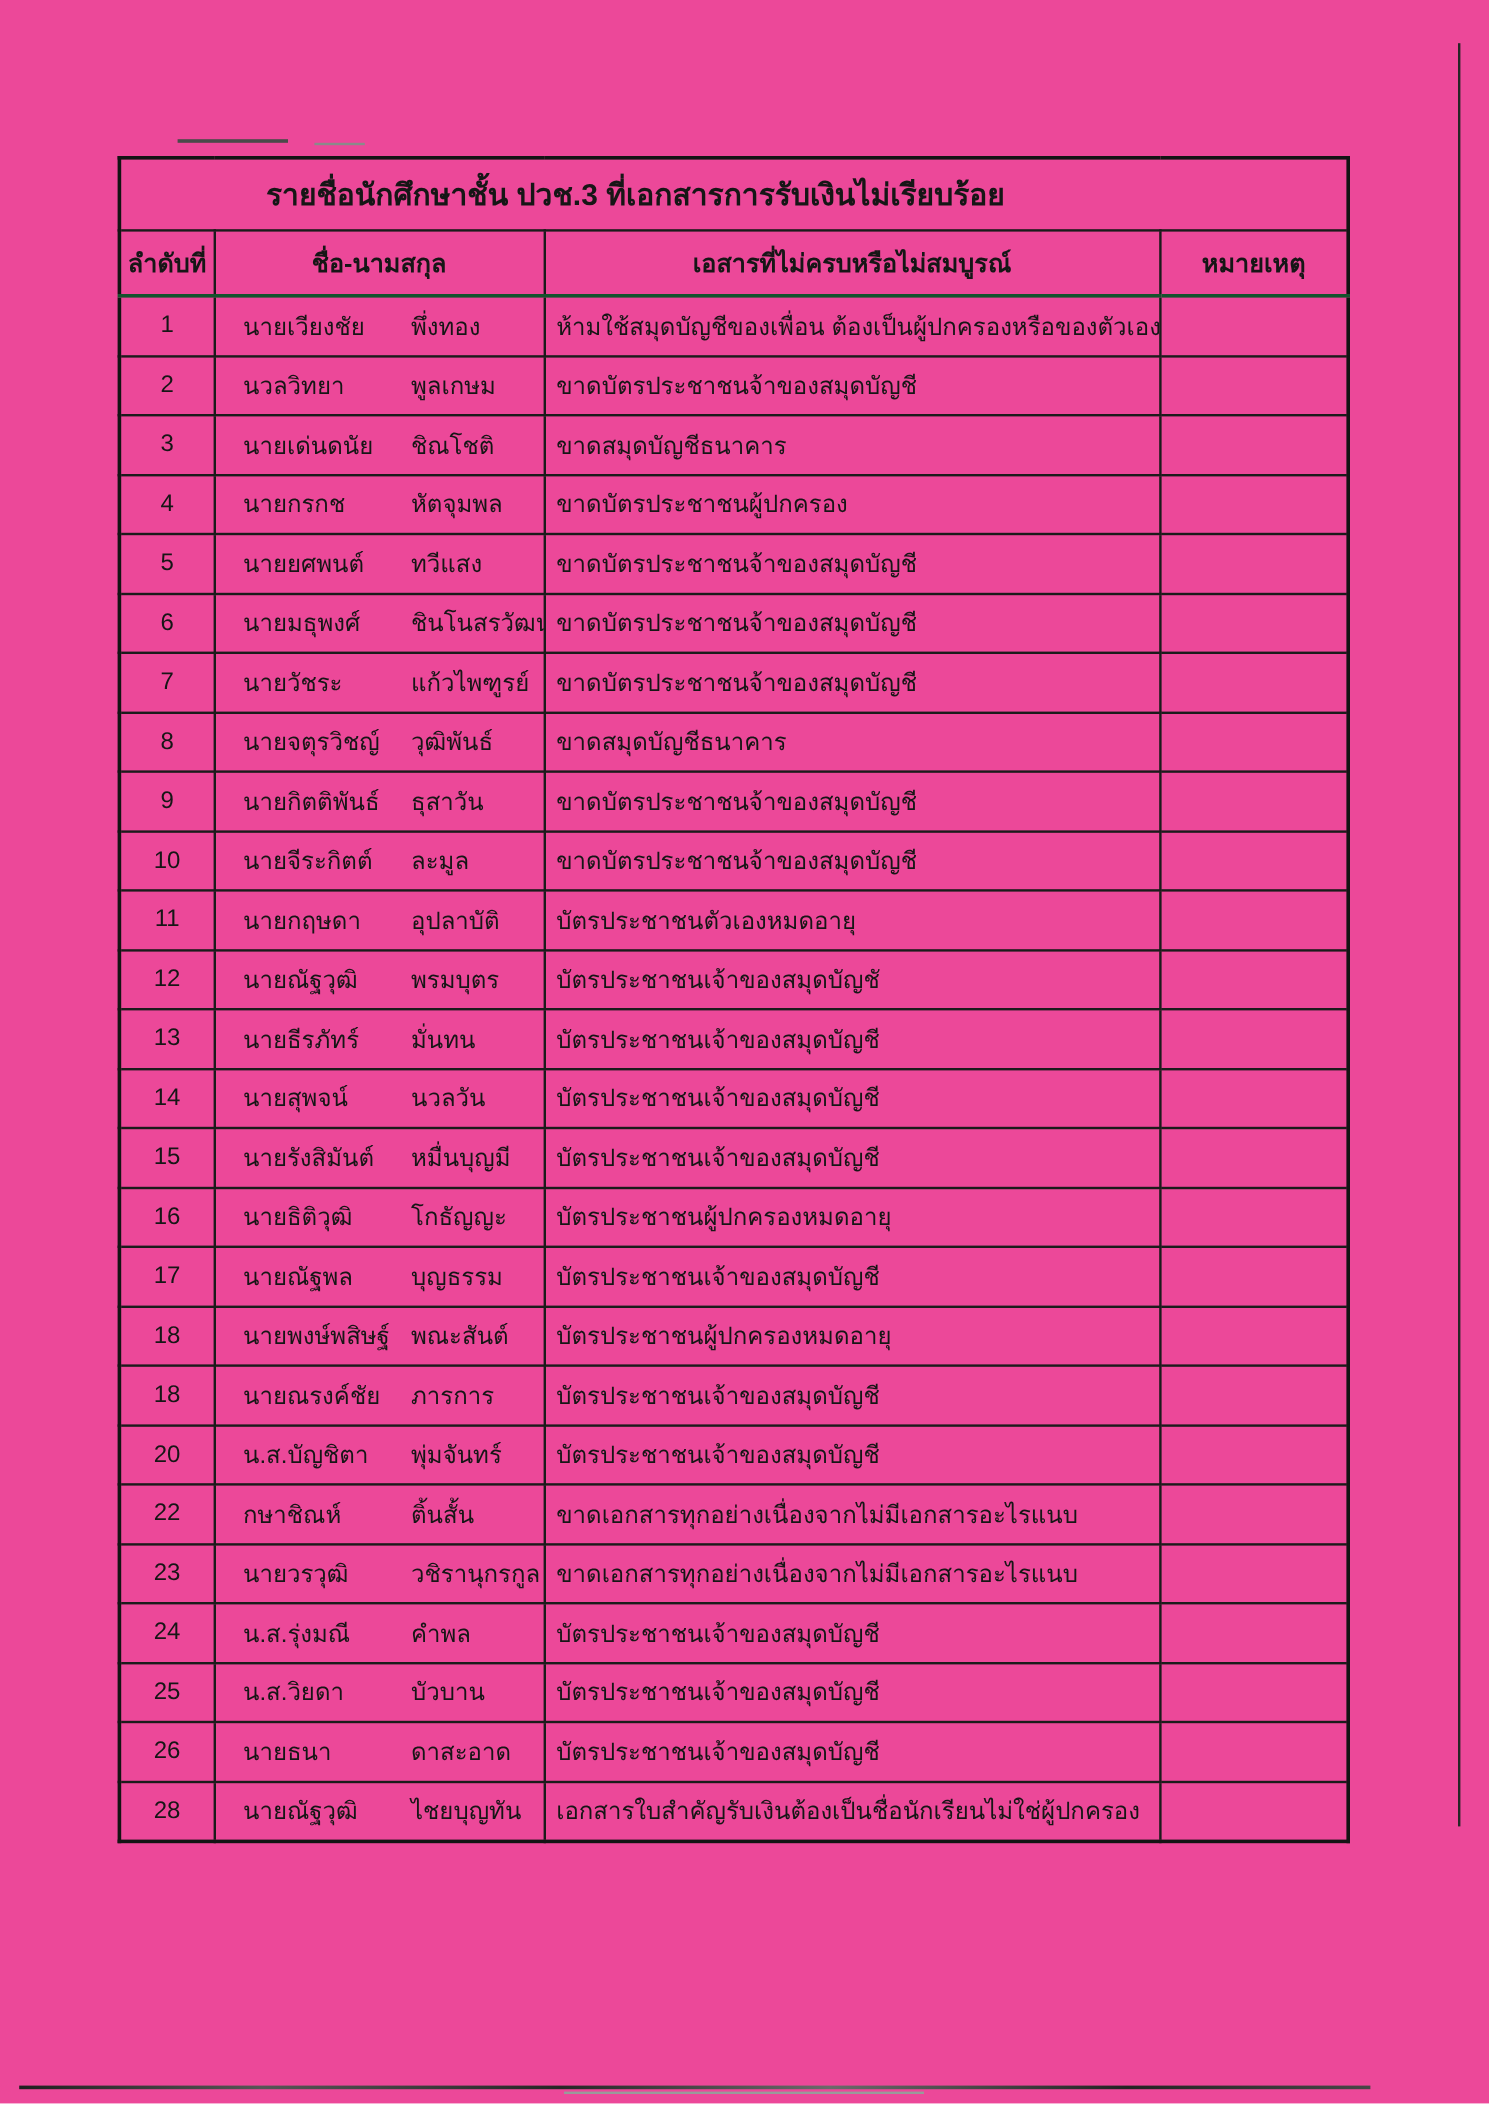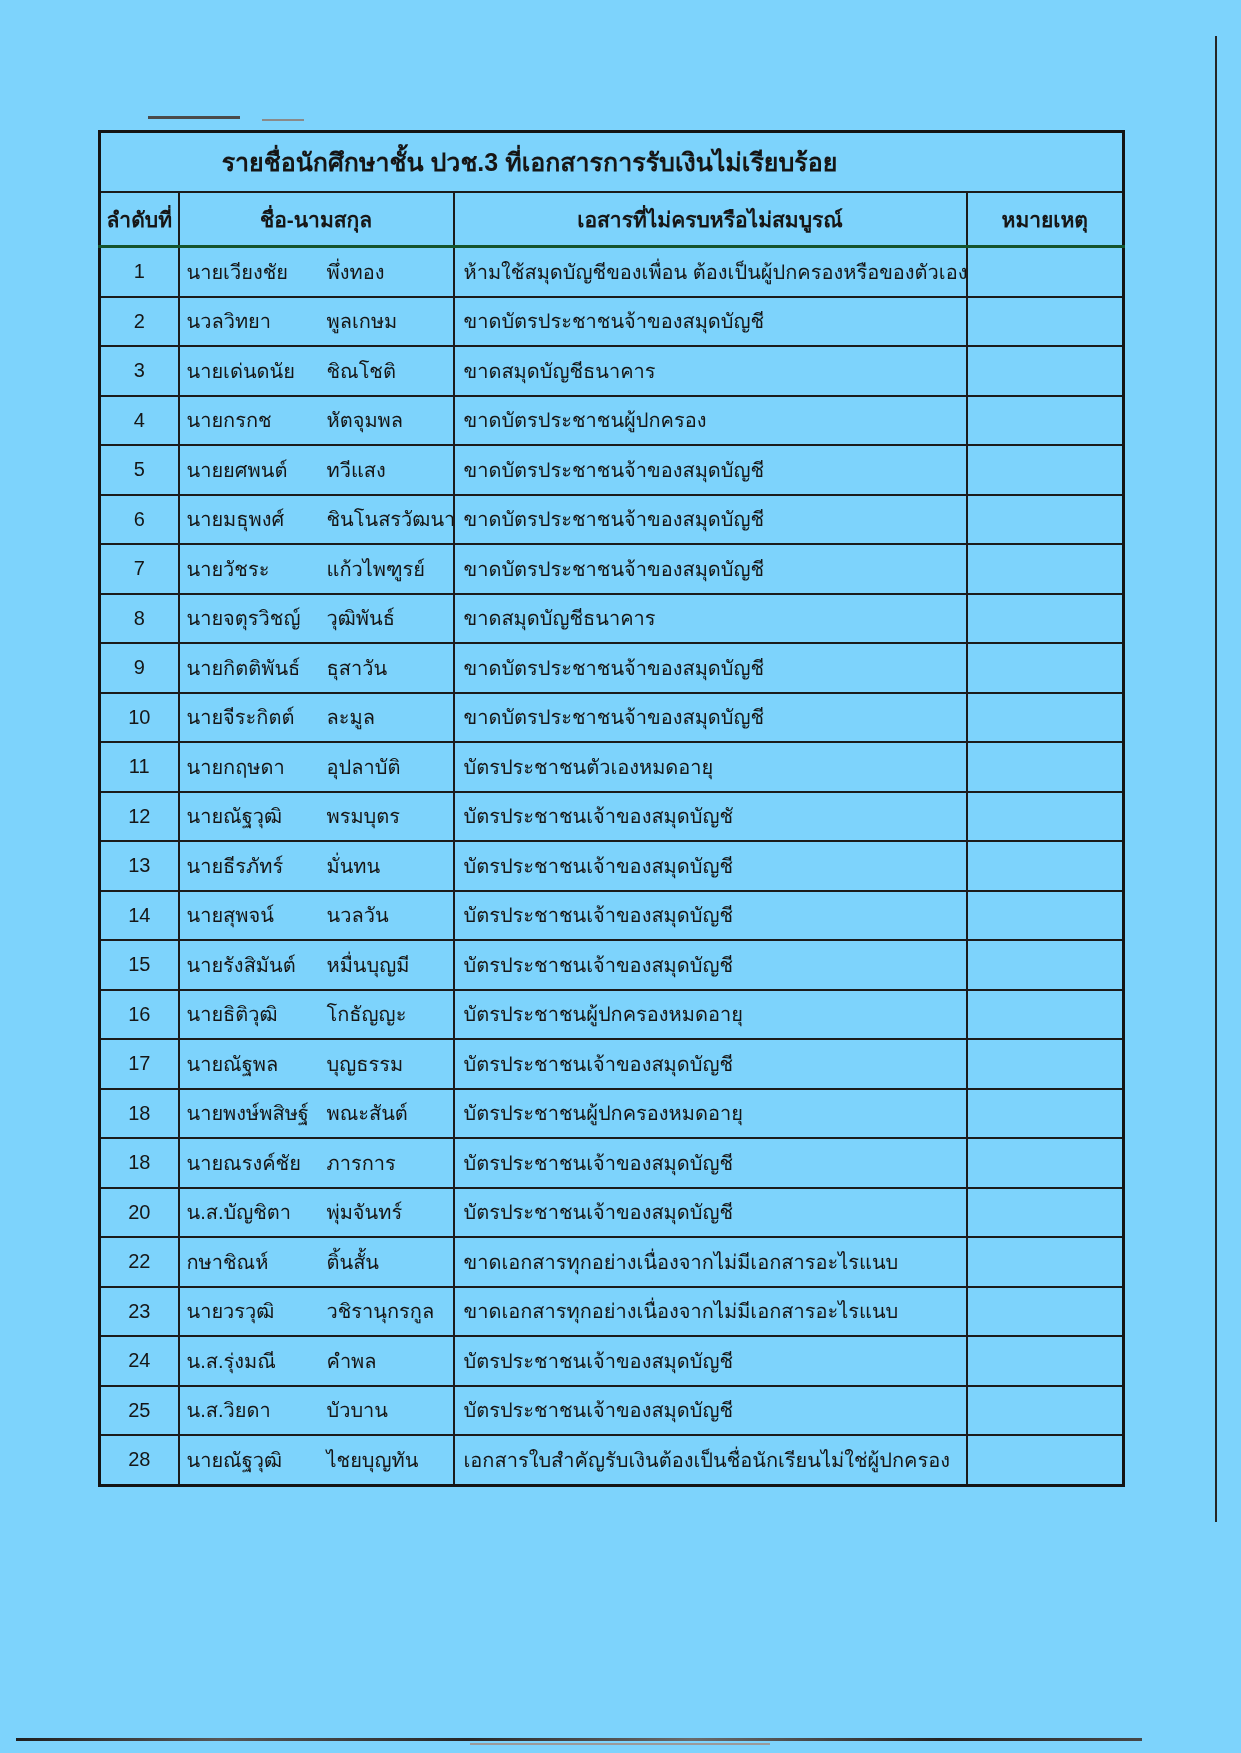--- a/index.html
+++ b/index.html
@@ -4,21 +4,21 @@
 <style>
   html, body {
     margin: 0;
     padding: 0;
     background: #ffffff;
   }
   .page {
     position: relative;
     width: 1241px;
     height: 1753px;
-    background: #7dd3fc;
+    background: #ec4899;
     overflow: hidden;
     font-family: "Liberation Sans", sans-serif;
     color: #161616;
   }
   .doc-table {
     position: absolute;
     left: 98px;
     top: 130px;
     width: 1024px;
     border-collapse: collapse;
@@ -44,21 +44,21 @@
     text-align: center;
     font-weight: bold;
     font-size: 21px;
     border-bottom: 3px solid #14532d;
   }
   .data-row td {
     height: 45.5px;
     font-size: 20px;
   }
   .cell-num  { text-align: center; }
-  .cell-name { padding-left: 7px; }
+  .cell-name { padding-left: 23px; }
   .fname { display: inline-block; width: 140px; }
   .cell-doc  { padding-left: 9px; }
   
   .artifact { position: absolute; pointer-events: none; }
   .dash-top-1 { left: 148px; top: 116px; width: 92px; height: 3px; background: #4a4a4a; }
   .dash-top-2 { left: 262px; top: 119px; width: 42px; height: 2px; background: #8a8a8a; }
   .edge-right { left: 1215px; top: 36px; width: 2px; height: 1486px; background: #262626; }
   .streak-bottom {
     left: 16px; top: 1738px; width: 1126px; height: 3px;
     background: linear-gradient(90deg, #1f1f1f 0%, #565656 18%, #262626 40%, #6a6a6a 60%, #232323 82%, #474747 100%);
@@ -254,20 +254,26 @@
       <td class="cell-note"></td>
     </tr>
 
     <tr class="data-row">
       <td class="cell-num">25</td>
       <td class="cell-name"><span class="fname">น.ส.วิยดา</span><span class="lname">บัวบาน</span></td>
       <td class="cell-doc">บัตรประชาชนเจ้าของสมุดบัญชี</td>
       <td class="cell-note"></td>
     </tr>
 
+    <tr class="data-row">
+      <td class="cell-num">26</td>
+      <td class="cell-name"><span class="fname">นายธนา</span><span class="lname">ดาสะอาด</span></td>
+      <td class="cell-doc">บัตรประชาชนเจ้าของสมุดบัญชี</td>
+      <td class="cell-note"></td>
+    </tr>
 
 
     <tr class="data-row">
       <td class="cell-num">28</td>
       <td class="cell-name"><span class="fname">นายณัฐวุฒิ</span><span class="lname">ไชยบุญทัน</span></td>
       <td class="cell-doc">เอกสารใบสำคัญรับเงินต้องเป็นชื่อนักเรียนไม่ใช่ผู้ปกครอง</td>
       <td class="cell-note"></td>
     </tr>
   </tbody>
   </table>

